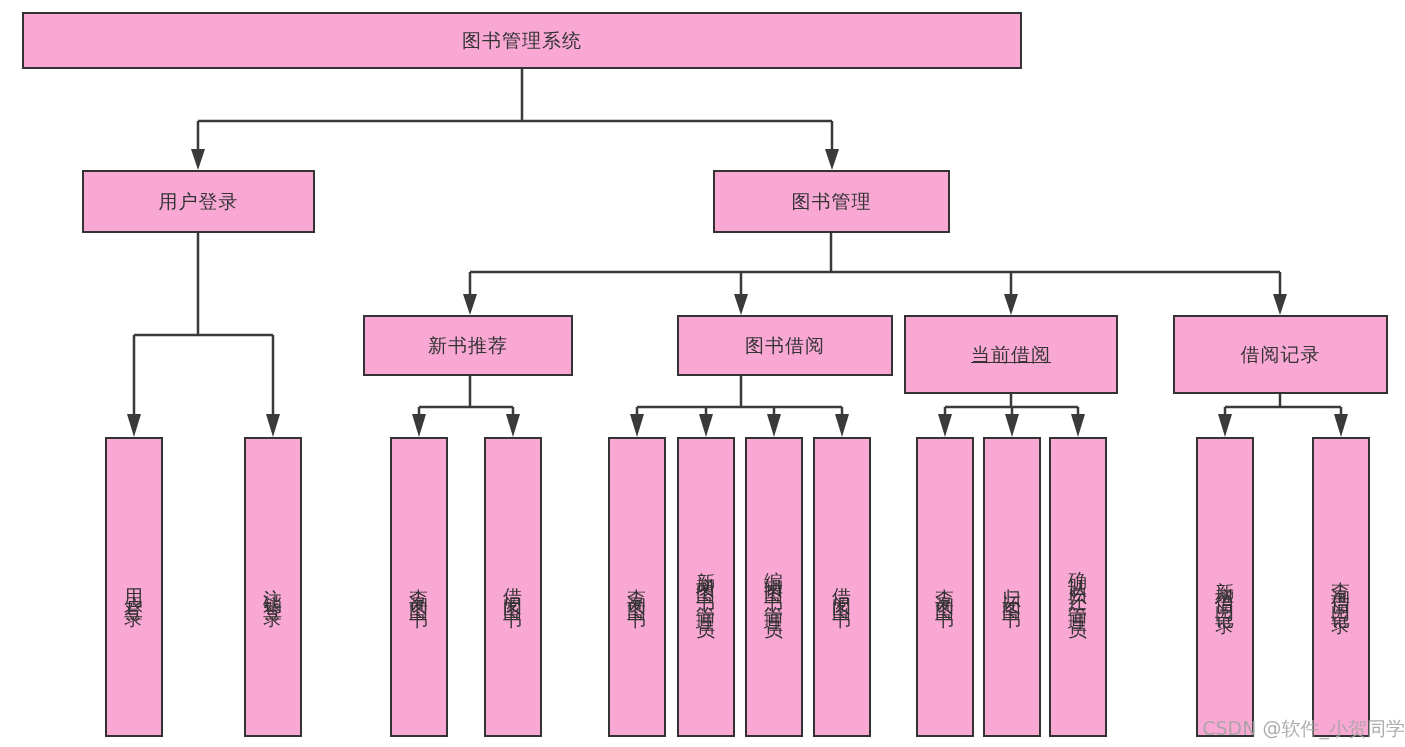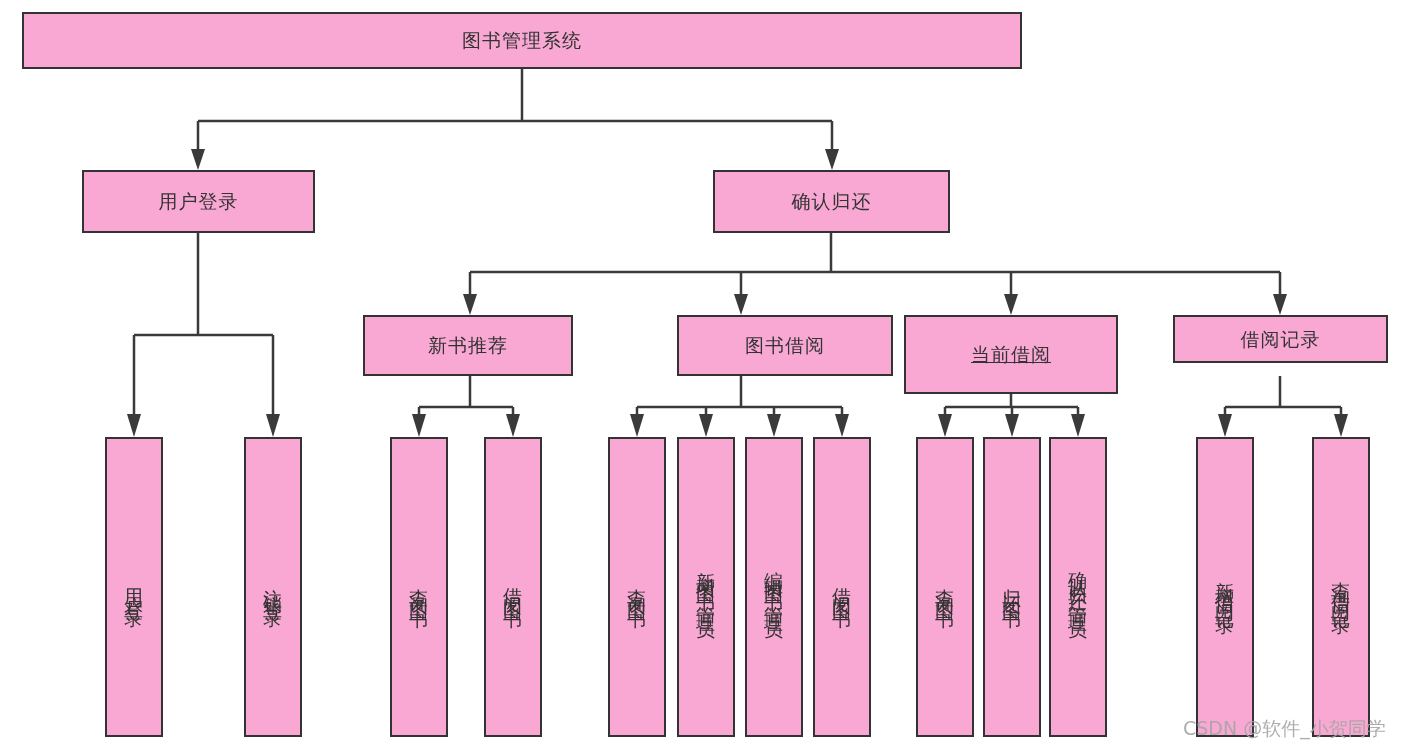--- a/index.html
+++ b/index.html
@@ -42,20 +42,21 @@
   .watermark {
     position: absolute;
     left: 1183px;
     top: 716px;
     width: 222px;
     font-size: 19px;
     color: #a5a5a5;
     opacity: 0.9;
     white-space: nowrap;
     z-index: 10;
+    text-align: right;
   }
 </style>
 </head>
 <body>
 
 <div class="canvas">
 
   <svg class="connectors" viewBox="0 0 1405 747" xmlns="http://www.w3.org/2000/svg">
 
     <g>
@@ -102,26 +103,26 @@
     <g>
       <path d="M1280 376 V407 M1225 407 H1341 M1225 407 V416 M1341 407 V416"></path>
       <polygon points="1218,414 1232,414 1225,437"></polygon>
       <polygon points="1334,414 1348,414 1341,437"></polygon>
     </g>
   </svg>
 
   <div class="node hnode" style="left:22px; top:12px; width:1000px; height:57px;">图书管理系统</div>
 
   <div class="node hnode" style="left:82px; top:170px; width:233px; height:63px;">用户登录</div>
-  <div class="node hnode" style="left:713px; top:170px; width:237px; height:63px;">确认归还</div>
+  <div class="node hnode" style="left:713px; top:170px; width:237px; height:63px;">图书管理</div>
 
   <div class="node hnode" style="left:363px; top:315px; width:210px; height:61px;">新书推荐</div>
   <div class="node hnode" style="left:633px; top:315px; width:216px; height:61px;margin-left:44px;">图书借阅</div>
   <div class="node hnode" style="left:904px; top:315px; width:214px; height:79px;text-decoration:underline;">当前借阅</div>
-  <div class="node hnode" style="left:1173px; top:315px; width:215px; height:48px;">借阅记录</div>
+  <div class="node hnode" style="left:1173px; top:315px; width:215px; height:79px;">借阅记录</div>
 
   <div class="node vnode" style="left:105px; top:437px; width:58px; height:300px;">用户登录</div>
   <div class="node vnode" style="left:244px; top:437px; width:58px; height:300px;">注销登录</div>
 
   <div class="node vnode" style="left:390px; top:437px; width:58px; height:300px;">查询图书</div>
   <div class="node vnode" style="left:484px; top:437px; width:58px; height:300px;">借阅图书</div>
 
   <div class="node vnode" style="left:608px; top:437px; width:58px; height:300px;">查询图书</div>
   <div class="node vnode" style="left:677px; top:437px; width:58px; height:300px;">新增图书（管理员）</div>
   <div class="node vnode" style="left:745px; top:437px; width:58px; height:300px;">编辑图书（管理员）</div>

